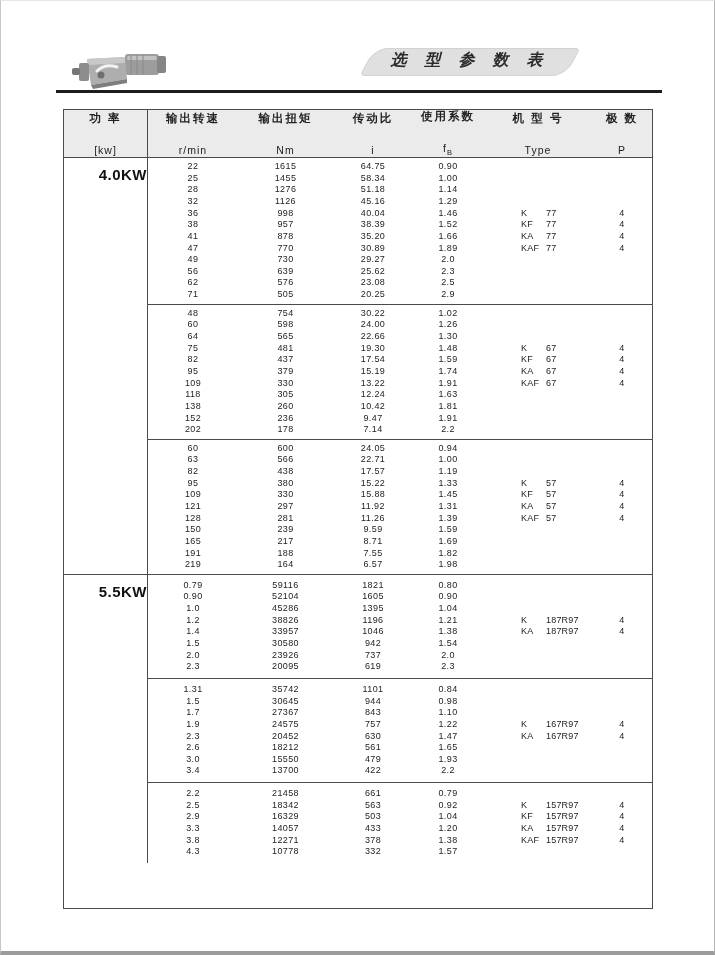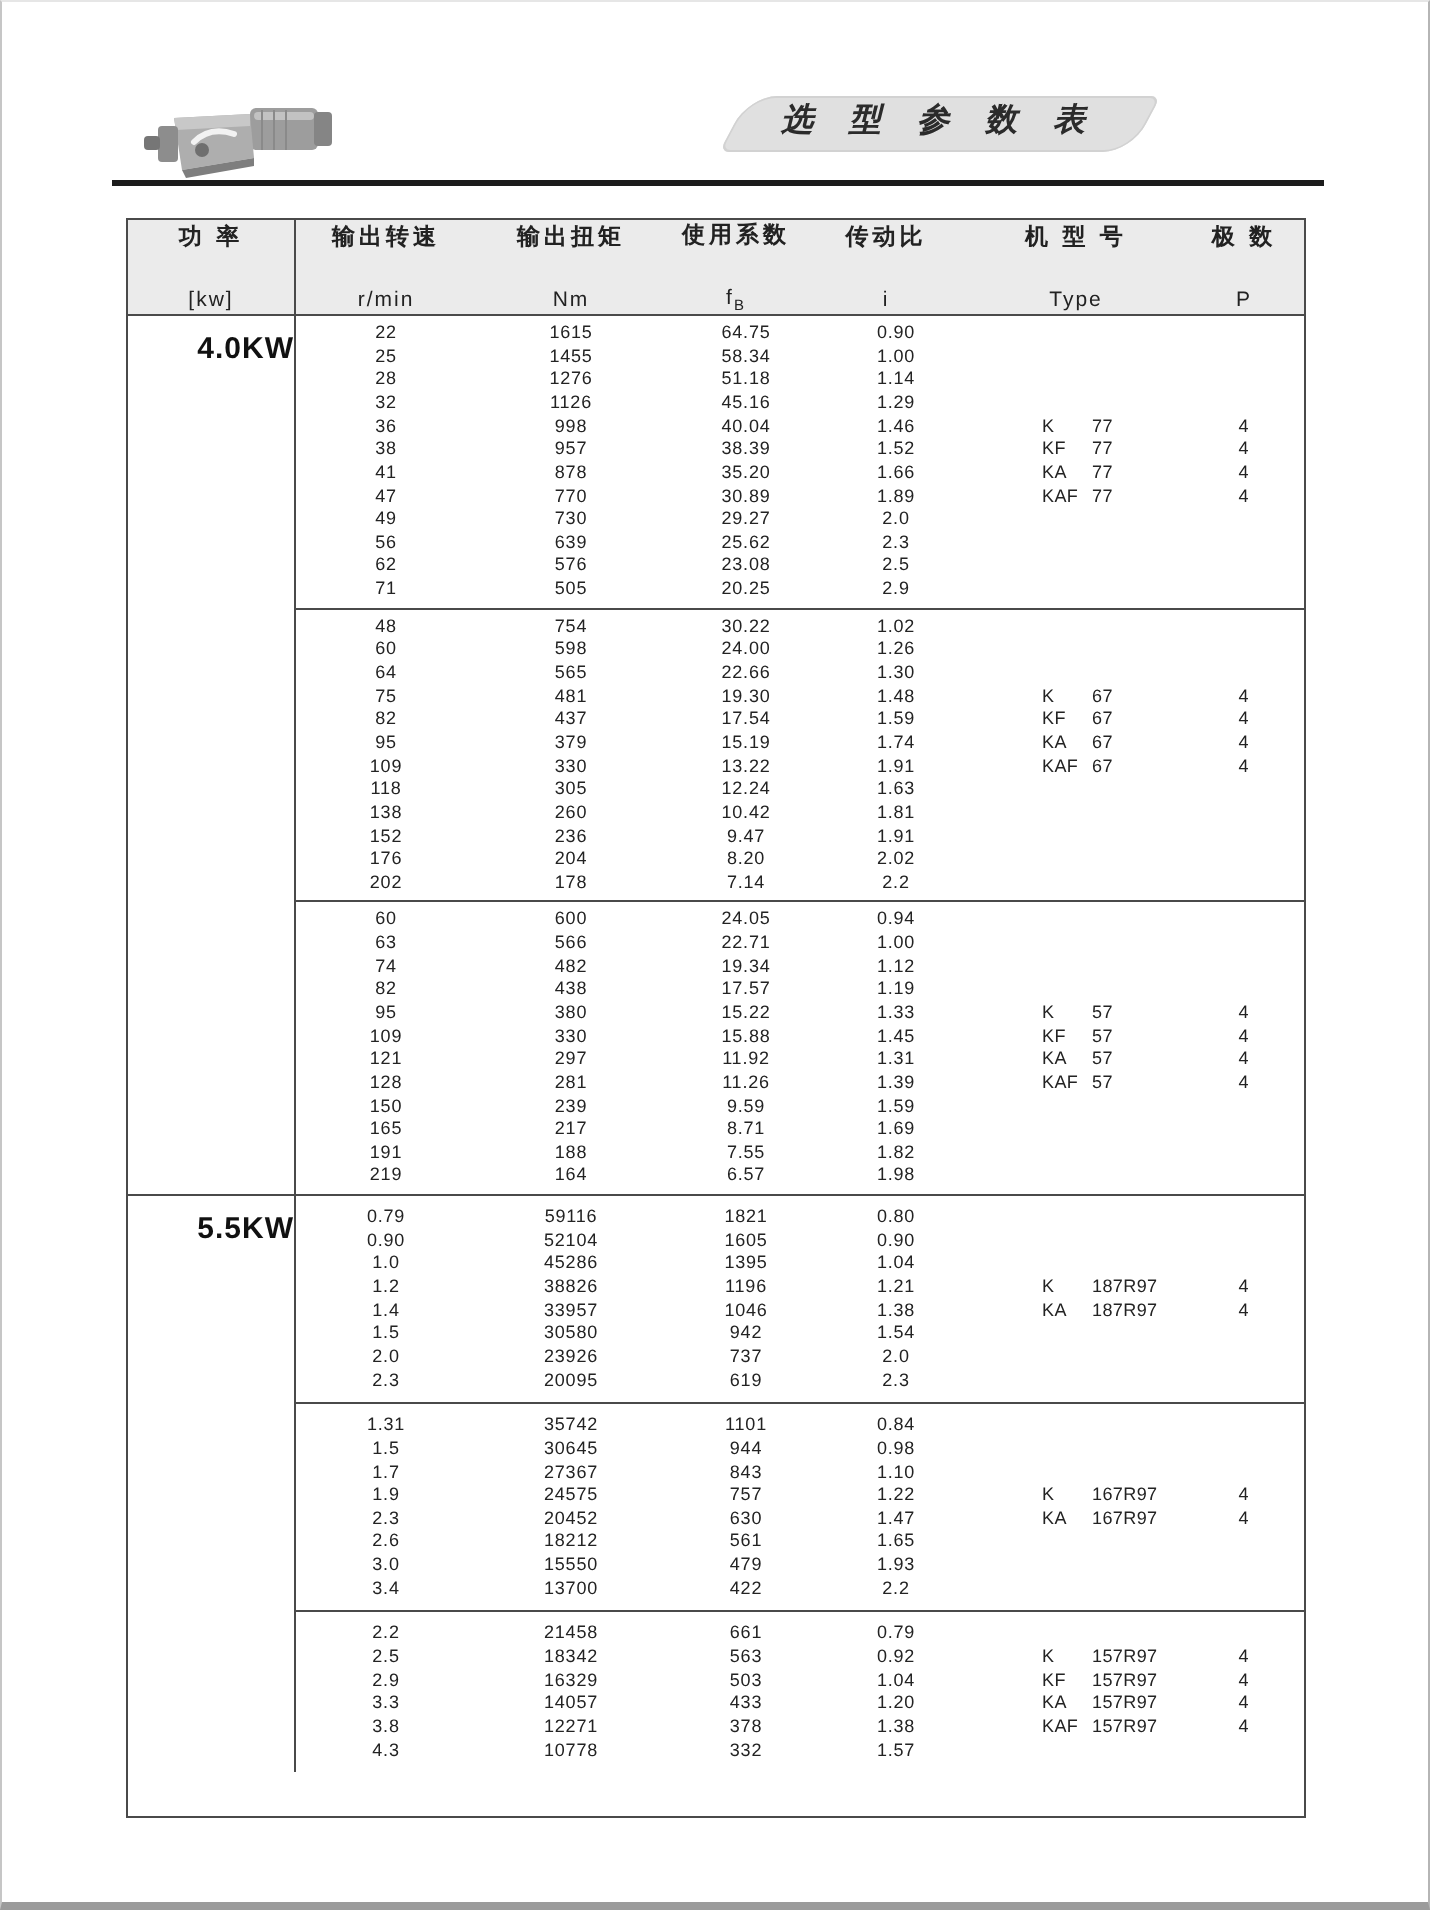--- a/index.html
+++ b/index.html
@@ -107,27 +107,27 @@
           <div class="l2"><span>[kw]</span></div>
         </div>
         <div class="hcell w0">
           <div class="l1">输出转速</div>
           <div class="l2"><span>r/min</span></div>
         </div>
         <div class="hcell w1">
           <div class="l1">输出扭矩</div>
           <div class="l2"><span>Nm</span></div>
         </div>
+        <div class="hcell w2">
+          <div class="l1">传动比</div>
+          <div class="l2"><span>i</span></div>
+        </div>
         <div class="hcell w3">
           <div class="l1">使用系数</div>
           <div class="l2"><span>f</span><sub>B</sub></div>
-        </div>
-        <div class="hcell w2">
-          <div class="l1">传动比</div>
-          <div class="l2"><span>i</span></div>
         </div>
         <div class="hcell w4">
           <div class="l1">机 型 号</div>
           <div class="l2"><span>Type</span></div>
         </div>
         <div class="hcell w5">
           <div class="l1">极  数</div>
           <div class="l2"><span>P</span></div>
         </div>
       </div>
@@ -308,28 +308,20 @@
               </div>
               <div class="row">
                 <div class="cell w0">152</div>
                 <div class="cell w1">236</div>
                 <div class="cell w2">9.47</div>
                 <div class="cell w3">1.91</div>
                 <div class="cell type w4"></div>
                 <div class="cell w5"></div>
               </div>
               <div class="row">
-                <div class="cell w0">176</div>
-                <div class="cell w1">204</div>
-                <div class="cell w2">8.20</div>
-                <div class="cell w3">2.02</div>
-                <div class="cell type w4"></div>
-                <div class="cell w5"></div>
-              </div>
-              <div class="row">
                 <div class="cell w0">202</div>
                 <div class="cell w1">178</div>
                 <div class="cell w2">7.14</div>
                 <div class="cell w3">2.2</div>
                 <div class="cell type w4"></div>
                 <div class="cell w5"></div>
               </div>
             </div>
             <div class="block">
               <div class="row">
@@ -338,28 +330,20 @@
                 <div class="cell w2">24.05</div>
                 <div class="cell w3">0.94</div>
                 <div class="cell type w4"></div>
                 <div class="cell w5"></div>
               </div>
               <div class="row">
                 <div class="cell w0">63</div>
                 <div class="cell w1">566</div>
                 <div class="cell w2">22.71</div>
                 <div class="cell w3">1.00</div>
-                <div class="cell type w4"></div>
-                <div class="cell w5"></div>
-              </div>
-              <div class="row">
-                <div class="cell w0">74</div>
-                <div class="cell w1">482</div>
-                <div class="cell w2">19.34</div>
-                <div class="cell w3">1.12</div>
                 <div class="cell type w4"></div>
                 <div class="cell w5"></div>
               </div>
               <div class="row">
                 <div class="cell w0">82</div>
                 <div class="cell w1">438</div>
                 <div class="cell w2">17.57</div>
                 <div class="cell w3">1.19</div>
                 <div class="cell type w4"></div>
                 <div class="cell w5"></div>

